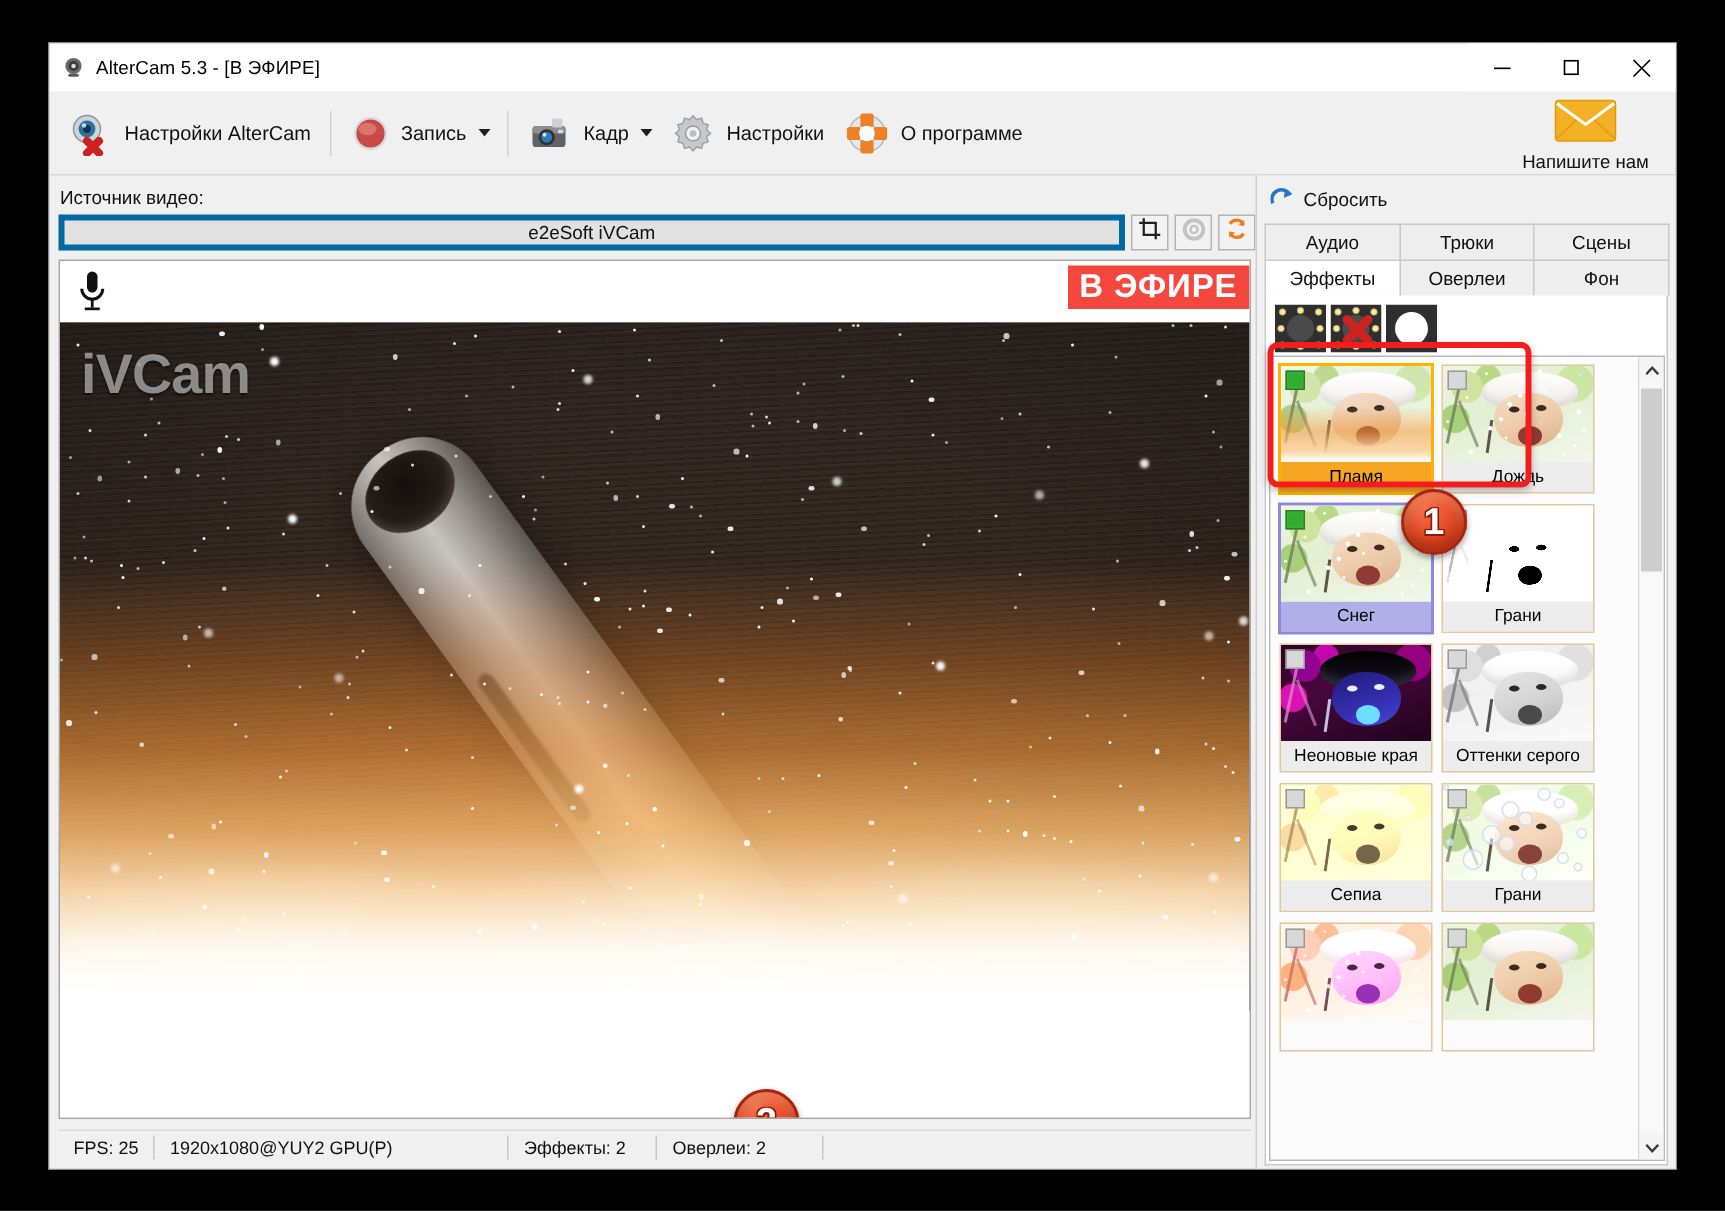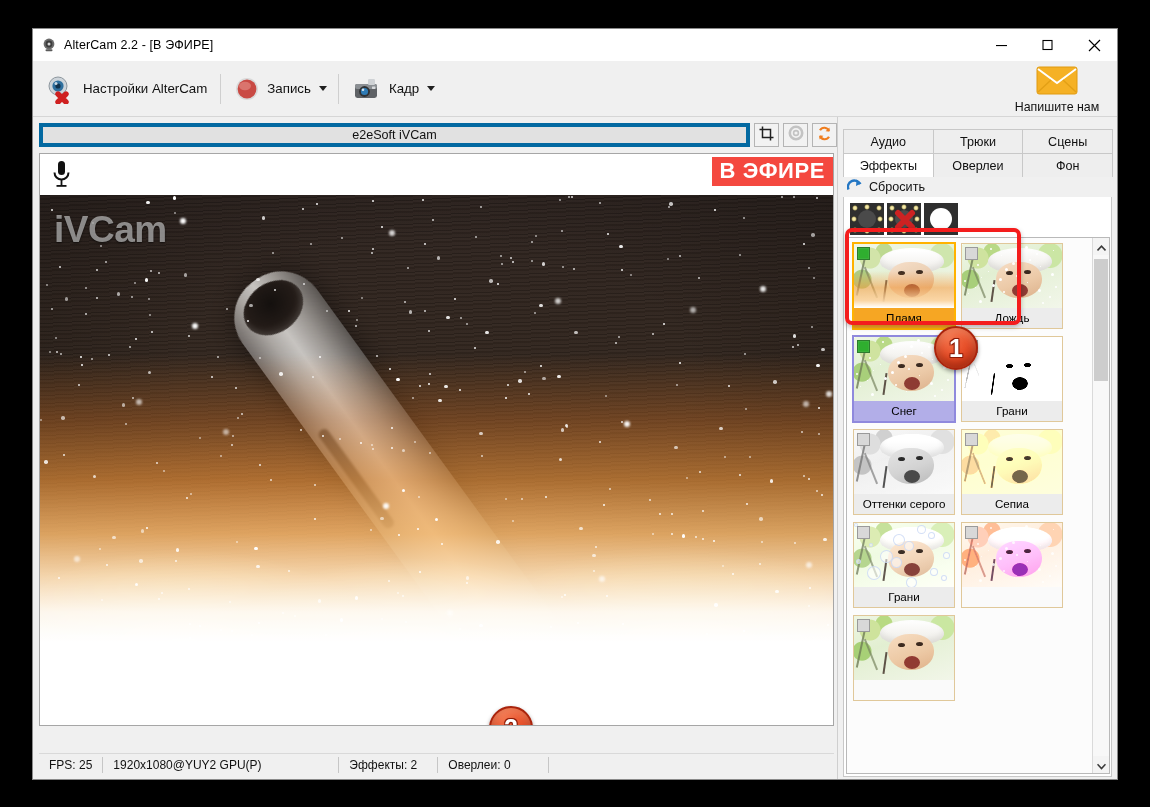--- a/index.html
+++ b/index.html
@@ -427,21 +427,21 @@
 
     <div id="titlebar">
       <span class="app-icon">
         <svg width="16" height="16" viewBox="0 0 16 16">
           <circle cx="8" cy="7" r="5.4" fill="#6a6a6a"></circle>
           <circle cx="8" cy="7" r="3.4" fill="#3c3c3c"></circle>
           <circle cx="8" cy="7" r="1.5" fill="#d8d8d8"></circle>
           <rect x="4.5" y="12.2" width="7" height="2" rx="1" fill="#5a5a5a"></rect>
         </svg>
       </span>
-      <span class="title-text">AlterCam 2.2 - [В ЭФИРЕ]</span>
+      <span class="title-text">AlterCam 5.3 - [В ЭФИРЕ]</span>
       <div class="wctrls">
         <div class="wbtn">
           <svg width="12" height="12" viewBox="0 0 12 12">
               <rect x="0" y="6" width="11" height="1.1" fill="#000"></rect>
             </svg>
         </div>
         <div class="wbtn">
           <svg width="12" height="12" viewBox="0 0 12 12">
               <rect x="1" y="1.5" width="9" height="9" fill="none" stroke="#000" stroke-width="1.1"></rect>
             </svg>
@@ -494,38 +494,65 @@
             <circle cx="12.5" cy="17.5" r="5.4" fill="#2f3133"></circle>
             <circle cx="12.5" cy="17.5" r="3.6" fill="#2e7bb5"></circle>
             <circle cx="11" cy="15.8" r="1.3" fill="#ffffff" opacity=".8"></circle>
             <rect x="20" y="12.5" width="3.4" height="2.4" rx=".6" fill="#d8dadd"></rect>
           </svg>
         </span>
         <span>Кадр</span>
       </div>
       <div class="tb-caret"></div>
 
-
+      <div class="tb-item">
+        <span>
+          <svg class="icon28" viewBox="0 0 30 30">
+            <g fill="#c6c9cc" stroke="#9a9da0" stroke-width=".9">
+              <path d="M15 3.2 l2.3 2.6 3.4-1 1 3.4 3.4 1 -1 3.4 2.6 2.3 -2.6 2.3 1 3.4 -3.4 1 -1 3.4 -3.4-1 -2.3 2.6 -2.3-2.6 -3.4 1 -1-3.4 -3.4-1 1-3.4 -2.6-2.3 2.6-2.3 -1-3.4 3.4-1 1-3.4 3.4 1z"></path>
+            </g>
+            <circle cx="15" cy="15" r="5" fill="#f0f0f0" stroke="#9a9da0" stroke-width="1"></circle>
+            <circle cx="15" cy="15" r="2.2" fill="#b9bcbf"></circle>
+          </svg>
+        </span>
+        <span>Настройки</span>
+      </div>
+
+      <div class="tb-item">
+        <span>
+          <svg class="icon28" viewBox="0 0 30 30">
+            <circle cx="15" cy="15" r="12" fill="#e6e8ea" stroke="#b6b9bc" stroke-width="1"></circle>
+            <circle cx="15" cy="15" r="6.4" fill="#ffffff" stroke="#b6b9bc" stroke-width="1"></circle>
+            <rect x="1.6" y="10.6" width="9" height="8.8" rx="1.6" fill="#ef8023"></rect>
+            <rect x="19.4" y="10.6" width="9" height="8.8" rx="1.6" fill="#ef8023"></rect>
+            <rect x="10.6" y="1.6" width="8.8" height="9" rx="1.6" fill="#ef8023"></rect>
+            <rect x="10.6" y="19.4" width="8.8" height="9" rx="1.6" fill="#ef8023"></rect>
+            <circle cx="15" cy="15" r="5.2" fill="#ffffff"></circle>
+          </svg>
+        </span>
+        <span>О программе</span>
+      </div>
 
       <div id="mailbtn">
         <span>
           <svg width="42" height="29" viewBox="0 0 42 29">
             <rect x="1" y="1" width="40" height="27" rx="2.2" fill="#f5b125" stroke="#e09a10" stroke-width="1"></rect>
             <path d="M2 3 L21 17 L40 3" fill="none" stroke="#ffffff" stroke-width="2"></path>
             <path d="M2 26 L15 14 M40 26 L27 14" fill="none" stroke="#e3a015" stroke-width="1.4"></path>
           </svg>
         </span>
         <span class="mail-label">Напишите нам</span>
       </div>
     </div>
 
     <div id="body">
 
       <div id="left">
 
+        <div id="srclabel">Источник видео:</div>
 
         <div id="srcrow">
           <div id="srccombo">
             <span>e2eSoft iVCam</span>
           </div>
           <div class="sqbtn">
             <span>
               <svg width="15" height="15" viewBox="0 0 15 15">
                 <path d="M3.5 0.5 V11.5 H14.5" fill="none" stroke="#202020" stroke-width="1.5"></path>
                 <path d="M0.5 3.5 H11.5 V14.5" fill="none" stroke="#202020" stroke-width="1.5"></path>
@@ -922,26 +949,36 @@
           </div>
         </div>
 
         <div id="statusbar">
           <div class="cell">FPS: 25</div>
           <div class="vsep"></div>
           <div class="cell" style="min-width:235px">1920x1080@YUY2 GPU(P)</div>
           <div class="vsep"></div>
           <div class="cell" style="min-width:98px">Эффекты: 2</div>
           <div class="vsep"></div>
-          <div class="cell" style="min-width:110px">Оверлеи: 0</div>
+          <div class="cell" style="min-width:110px">Оверлеи: 2</div>
           <div class="vsep"></div>
         </div>
       </div>
 
       <div id="right">
+
+        <div id="resetrow">
+          <span>
+            <svg width="16" height="14" viewBox="0 0 16 14">
+              <path d="M1.5 11.5 A6 6 0 0 1 13 6.2" fill="none" stroke="#2477c4" stroke-width="2.4"></path>
+              <path d="M9.6 1.6 L14.6 5.2 L9 8 Z" fill="#2477c4"></path>
+            </svg>
+          </span>
+          <span class="reset-label">Сбросить</span>
+        </div>
 
         <div id="tabs">
           <div class="tabrow">
             <div class="tab">
               <span>Аудио</span>
             </div>
             <div class="tab">
               <span>Трюки</span>
             </div>
             <div class="tab">
@@ -952,30 +989,20 @@
             <div class="tab active">
               <span>Эффекты</span>
             </div>
             <div class="tab">
               <span>Оверлеи</span>
             </div>
             <div class="tab">
               <span>Фон</span>
             </div>
           </div>
-        </div>
-
-        <div id="resetrow">
-          <span>
-            <svg width="16" height="14" viewBox="0 0 16 14">
-              <path d="M1.5 11.5 A6 6 0 0 1 13 6.2" fill="none" stroke="#2477c4" stroke-width="2.4"></path>
-              <path d="M9.6 1.6 L14.6 5.2 L9 8 Z" fill="#2477c4"></path>
-            </svg>
-          </span>
-          <span class="reset-label">Сбросить</span>
         </div>
 
         <div id="tabcontent">
 
           <div id="fxbtns">
             <span class="fxbtn">
               <svg width="34" height="32" viewBox="0 0 34 32">
                 <rect x="0" y="0" width="34" height="32" fill="#2f2f2f"></rect>
                 <circle cx="17" cy="16" r="9" fill="#4a4a4a"></circle>
                 <g fill="#f5e9a8" stroke="#a09550" stroke-width=".6">
@@ -1145,20 +1172,37 @@
                       <div class="eye eye2"></div>
                       <div class="mouth"></div>
                       <div class="cord"></div>
                     </div>
                     <div class="fxchk"></div>
                   </div>
                   <div class="fxcap">Грани</div>
                 </div>
                 <div class="fxitem">
                   <div class="fxthumb">
+                    <div class="photo f-neon">
+                      <div class="bg"></div>
+                      <div class="twig"></div>
+                      <div class="twig2"></div>
+                      <div class="hat"></div>
+                      <div class="face"></div>
+                      <div class="eye"></div>
+                      <div class="eye eye2"></div>
+                      <div class="mouth"></div>
+                      <div class="cord"></div>
+                    </div>
+                    <div class="fxchk"></div>
+                  </div>
+                  <div class="fxcap">Неоновые края</div>
+                </div>
+                <div class="fxitem">
+                  <div class="fxthumb">
                     <div class="photo f-gray">
                       <div class="bg"></div>
                       <div class="twig"></div>
                       <div class="twig2"></div>
                       <div class="hat"></div>
                       <div class="face"></div>
                       <div class="eye"></div>
                       <div class="eye eye2"></div>
                       <div class="mouth"></div>
                       <div class="cord"></div>

